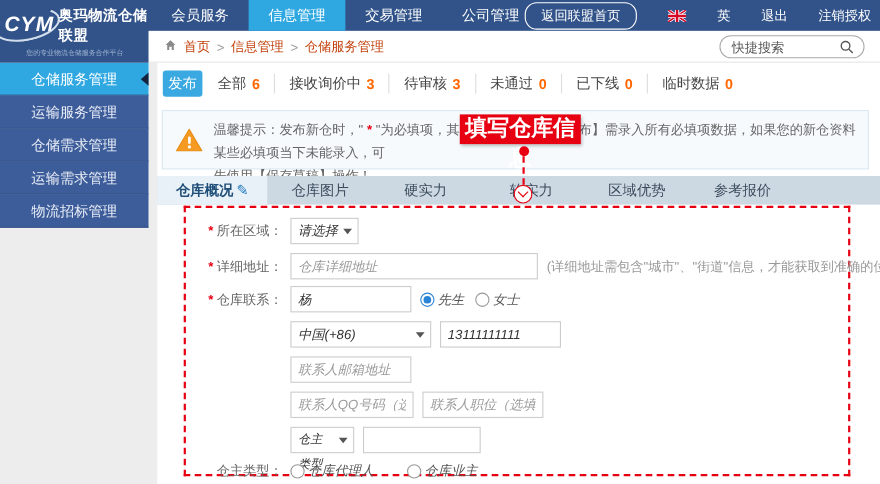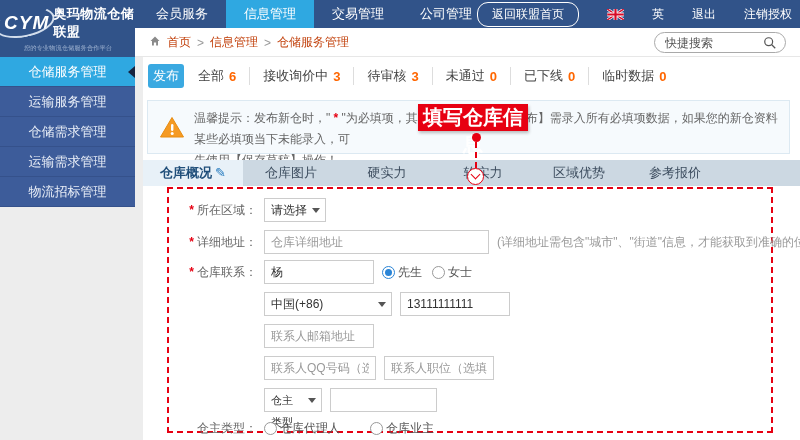--- a/index.html
+++ b/index.html
@@ -59,21 +59,21 @@
   .tabstrip { position:absolute; left:0; top:103px; width:657px; height:26px; background:#ccd8e2; display:flex; }
   .tab { height:26px; line-height:26px; text-align:center; font-size:13px; color:#3c4c5e; width:96px; cursor:pointer; }
   .tab.active { width:100px; background:#e8f1f8; color:#1f4e79; font-weight:bold; }
   .pencil { color:#1c75bc; font-size:13px; margin-left:3px; font-weight:normal; }
 
   
   .form-box { position:absolute; left:24px; top:130px; width:606px; height:246px; border:2px dashed #e60012; background:#fff; }
   .frow { position:absolute; left:0; width:100%; height:24px; }
   .lbl { position:absolute; left:0; width:88px; text-align:right; line-height:24px; color:#666; }
   .star { color:#e60012; margin-right:3px; font-weight:bold; }
-  .fld { position:absolute; top:0; height:24px; }
+  .fld { position:absolute; top:0; height:24px;font-style:italic; }
   input.box { height:24px; border:1px solid #ccc; padding:0 6px; font-size:12px; color:#333; outline:none; background:#fff; }
   input.box::placeholder { color:#999; }
   .select { position:relative; height:24px; border:1px solid #ccc; background:#fff; line-height:22px; padding:0 18px 0 6px; color:#333; cursor:pointer; }
   .select .chev { position:absolute; right:5px; top:9px; width:0; height:0; border-left:4px solid transparent; border-right:4px solid transparent; border-top:5px solid #555; }
   .hint { position:absolute; line-height:24px; color:#999; white-space:nowrap; }
   .radio-group { display:flex; align-items:center; height:24px; }
   .radio { display:flex; align-items:center; margin-right:10px; cursor:pointer; color:#555; }
   .rdot { width:13px; height:13px; border:1px solid #999; border-radius:50%; margin-right:3px; position:relative; background:#fff; }
   .radio.checked .rdot { border-color:#2a84d6; }
   .radio.checked .rdot::after { content:""; position:absolute; left:2px; top:2px; width:7px; height:7px; border-radius:50%; background:#2a84d6; }

